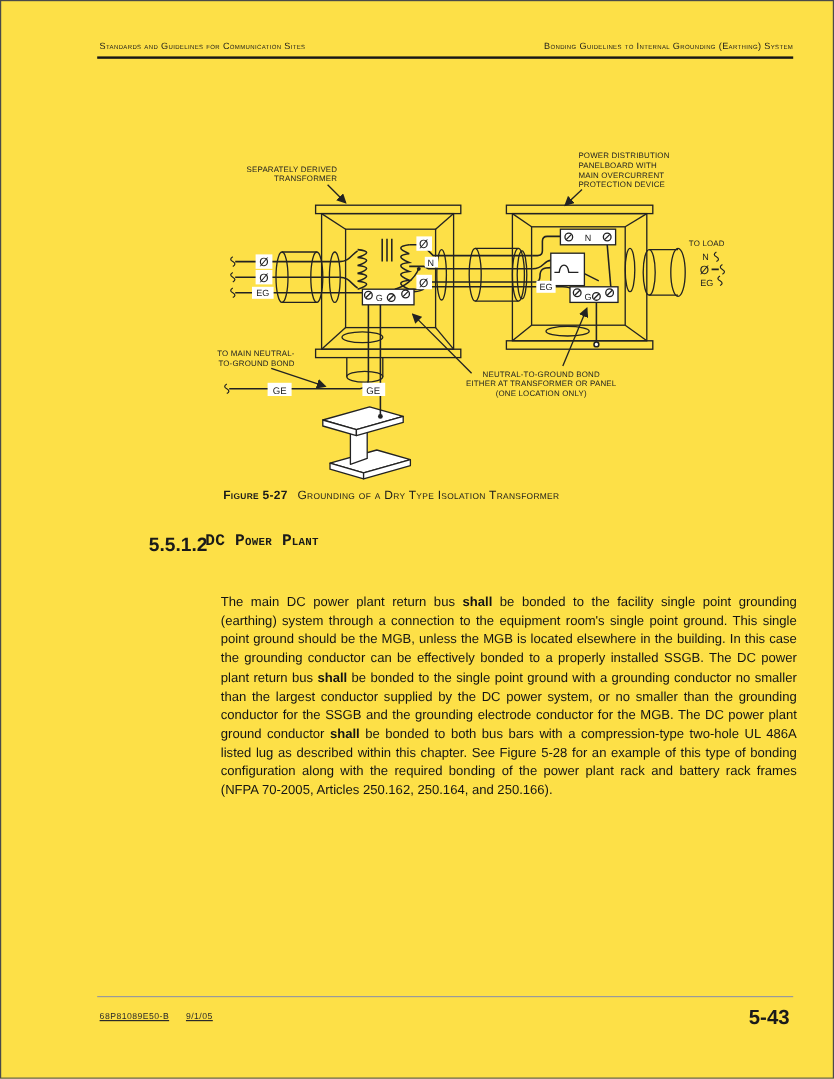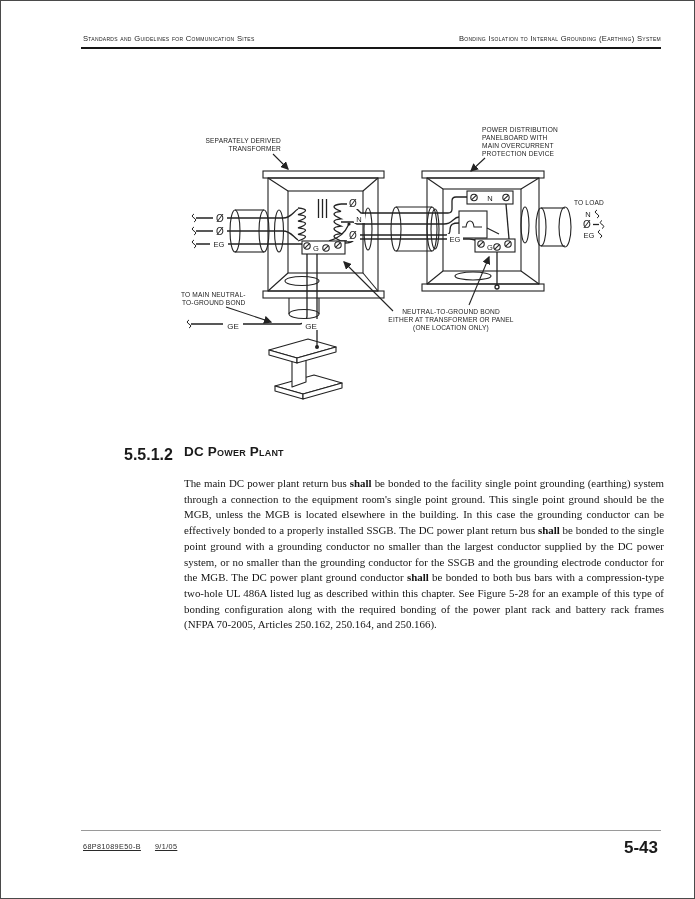--- a/index.html
+++ b/index.html
@@ -1,19 +1,19 @@
 <!DOCTYPE html>
 <html><head>
 <meta charset="utf-8">
 <style>
   html,body{margin:0;padding:0;background:#e8e8e8;}
   .page{
     position:relative;
     width:695px;height:899px;
-    background:#ffffff;
+    background:#fde047;
     border:1px solid #4a4a4a;
     box-sizing:border-box;
     font-family:"Liberation Sans",sans-serif;
     color:#1a1a1a;
     overflow:hidden;
   }
   
   .hdr-left{position:absolute;left:82px;top:33px;font-size:7.6px;font-variant:small-caps;letter-spacing:.3px;}
   .hdr-right{position:absolute;right:33px;top:33px;font-size:7.6px;font-variant:small-caps;letter-spacing:.3px;text-align:right;}
   .hdr-rule{position:absolute;left:80px;right:33px;top:46px;height:2px;background:#161616;}
@@ -21,42 +21,42 @@
   .diagram{position:absolute;left:0;top:112px;width:695px;height:298px;}
   .dlabel{font-family:"Liberation Sans",sans-serif;font-size:6.6px;fill:#222;letter-spacing:.15px;}
   .dlabel-mid{font-family:"Liberation Sans",sans-serif;font-size:7.5px;fill:#222;}
   .dlabel-big{font-family:"Liberation Sans",sans-serif;font-size:10px;fill:#222;}
   .dlabel-ge{font-family:"Liberation Sans",sans-serif;font-size:8px;fill:#222;}
   
   .fig-caption{position:absolute;left:185px;top:407px;font-size:10px;font-variant:small-caps;letter-spacing:.25px;}
   .fig-caption .fig-label{font-weight:bold;margin-right:8px;}
   
   .sec-num{position:absolute;left:123px;top:445px;font-size:16px;font-weight:bold;}
-  .sec-title{position:absolute;left:183px;top:443px;font-size:13.5px;font-weight:bold;font-variant:small-caps;letter-spacing:.2px;}
+  .sec-title{position:absolute;left:170px;top:443px;font-size:13.5px;font-weight:bold;font-variant:small-caps;letter-spacing:.2px;font-family:Liberation Mono, monospace;}
   
   .body-par{
-    position:absolute;left:183px;top:475px;width:480px;
-    font-family:Liberation Serif, serif;
+    position:absolute;left:183px;top:494px;width:480px;
+    font-family:Liberation Sans, sans-serif;
     font-size:10.9px;line-height:15.7px;
     text-align:justify;color:#141414;
   }
   .body-par b{font-weight:bold;}
   
   .ftr-rule{position:absolute;left:80px;right:33px;top:829px;height:1px;background:#9a9a9a;}
   .ftr-left{position:absolute;left:82px;top:841px;font-size:7.2px;letter-spacing:.4px;color:#2a2a2a;text-decoration:underline;}
   .ftr-left .ftr-date{margin-left:14px;}
   .ftr-page{position:absolute;right:36px;top:837px;font-size:17px;font-weight:bold;}
 </style>
 </head>
 <body>
 
 <div class="page">
 
   <div class="hdr-left">Standards and Guidelines for Communication Sites</div>
-  <div class="hdr-right">Bonding Isolation to Internal Grounding (Earthing) System</div>
+  <div class="hdr-right">Bonding Guidelines to Internal Grounding (Earthing) System</div>
   <div class="hdr-rule"></div>
 
   <svg class="diagram" viewBox="0 112 695 298" xmlns="http://www.w3.org/2000/svg">
     <defs>
       <marker id="arr" viewBox="0 0 10 10" refX="8.5" refY="5" markerWidth="7.5" markerHeight="7.5" orient="auto-start-reverse">
         <path d="M0,0 L10,5 L0,10 z" fill="#222"></path>
       </marker>
     </defs>
 
     <g stroke="#222" stroke-width="1.1" fill="#fff" stroke-linejoin="round">
@@ -274,20 +274,23 @@
 
     <g stroke="#222" stroke-width="1.1" fill="none">
       <line x1="272" y1="153" x2="287" y2="168" marker-end="url(#arr)"></line>
       <line x1="484" y1="157" x2="470" y2="170" marker-end="url(#arr)"></line>
       <line x1="225" y1="306" x2="270" y2="321" marker-end="url(#arr)"></line>
       <line x1="392" y1="310" x2="343" y2="261" marker-end="url(#arr)"></line>
       <line x1="468" y1="304" x2="488" y2="256" marker-end="url(#arr)"></line>
     </g>
   </svg>
 
+  <div class="fig-caption">
+    <span class="fig-label">Figure 5-27</span><span>Grounding of a Dry Type Isolation Transformer</span>
+  </div>
 
   <div class="sec-num">5.5.1.2</div>
   <div class="sec-title">DC Power Plant</div>
 
   <div class="body-par"><span>The main DC power plant return bus </span><b>shall</b><span> be bonded to the facility single point grounding (earthing) system through a connection to the equipment room's single point ground. This single point ground should be the MGB, unless the MGB is located elsewhere in the building. In this case the grounding conductor can be effectively bonded to a properly installed SSGB. The DC power plant return bus </span><b>shall</b><span> be bonded to the single point ground with a grounding conductor no smaller than the largest conductor supplied by the DC power system, or no smaller than the grounding conductor for the SSGB and the grounding electrode conductor for the MGB. The DC power plant ground conductor </span><b>shall</b><span> be bonded to both bus bars with a compression-type two-hole UL 486A listed lug as described within this chapter. See Figure 5-28 for an example of this type of bonding configuration along with the required bonding of the power plant rack and battery rack frames (NFPA 70-2005, Articles 250.162, 250.164, and 250.166).</span></div>
 
   <div class="ftr-rule"></div>
   <div class="ftr-left">
     <span>68P81089E50-B</span><span class="ftr-date">9/1/05</span>
   </div>

